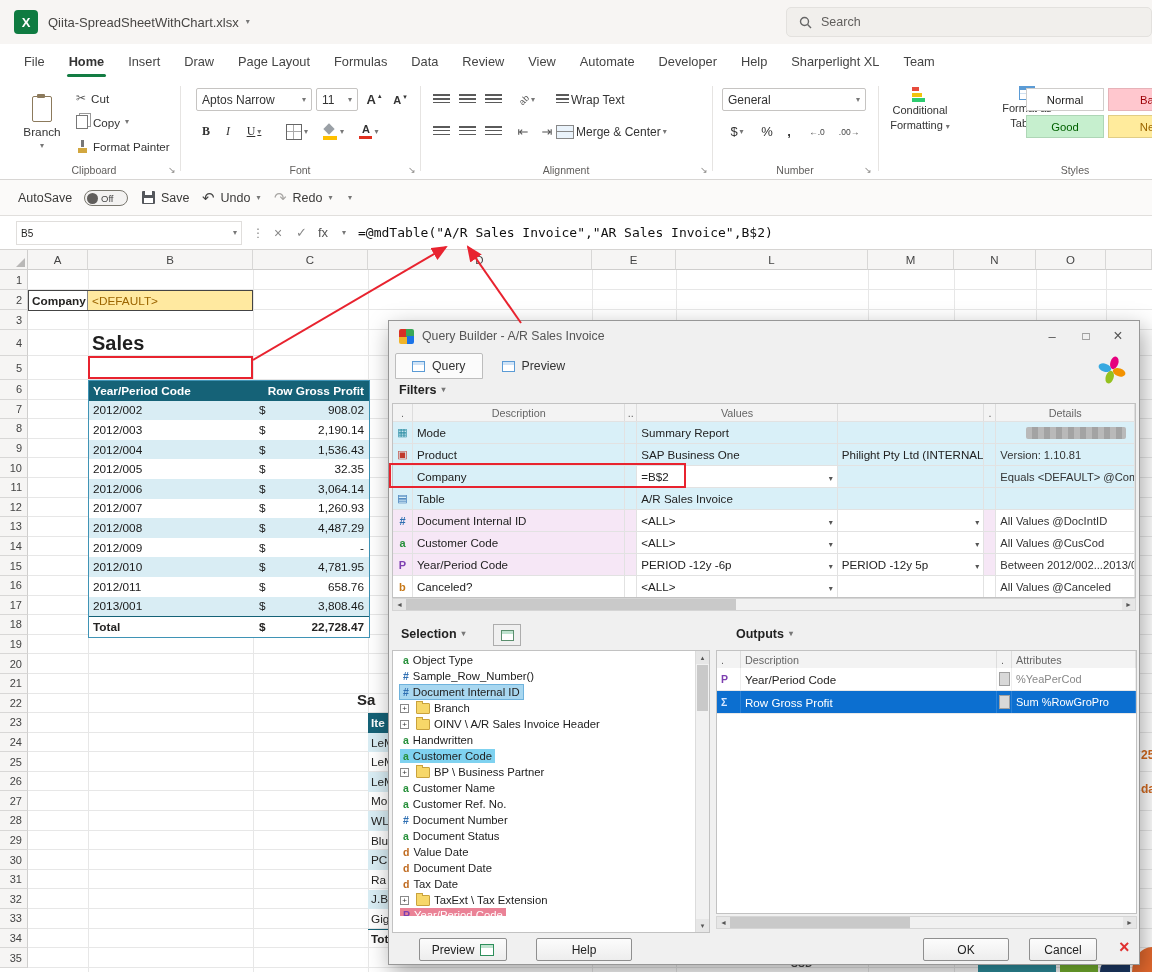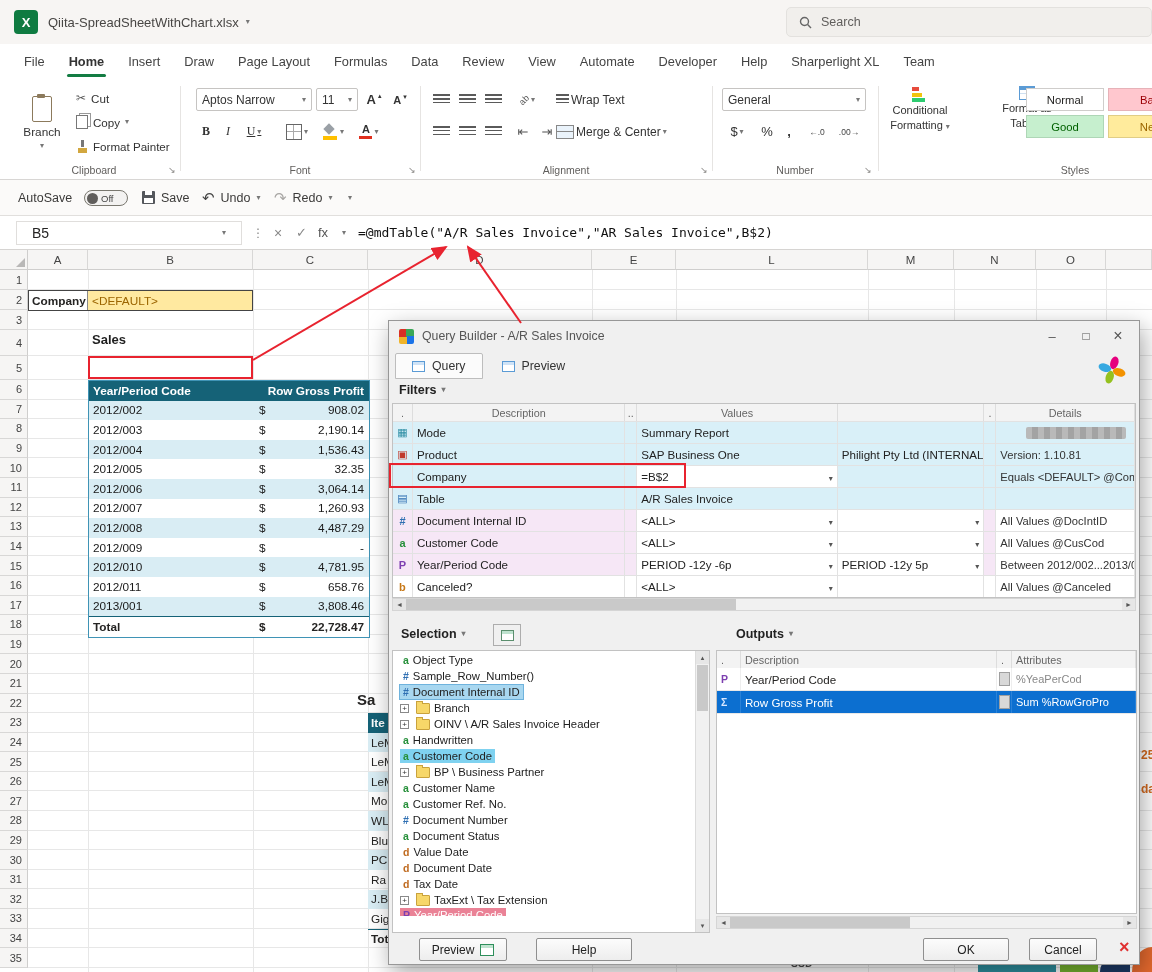--- a/index.html
+++ b/index.html
@@ -88,21 +88,21 @@
   .ico-save{width:13px;height:13px;background:#54575c;position:relative;border-radius:1px}
   .ico-save::before{content:"";position:absolute;left:3px;top:0;width:7px;height:4px;background:#fff}
   .ico-save::after{content:"";position:absolute;left:2px;bottom:1px;width:9px;height:5px;background:#fff}
   .ico-undo::before{content:"↶";font-size:15px;color:#444}
   .ico-redo::before{content:"↷";font-size:15px;color:#a8a6a4}
   .grayed{color:#a8a6a4}
 
   
   #formulabar{position:absolute;left:0;top:216px;width:1152px;height:34px;background:#fff;border-bottom:1px solid #d6d4d2;box-sizing:border-box}
   #namebox{position:absolute;left:16px;top:5px;width:226px;height:24px;border:1px solid #e0dedc;display:flex;
-      align-items:center;justify-content:space-between;padding:0 15px;font-size:14px;box-sizing:border-box}
+      align-items:center;justify-content:space-between;padding:0 4px;font-size:10px;box-sizing:border-box}
   .fbico{position:absolute;top:0;height:33px;display:flex;align-items:center;color:#888}
   #fx-formula{position:absolute;left:358px;top:0;height:33px;display:flex;align-items:center;
       font-family:"DejaVu Sans Mono",monospace;font-size:13px;color:#111;white-space:pre}
 
   
   #grid{position:absolute;left:0;top:250px;width:1152px;height:722px;background:#fff}
   #corner{position:absolute;left:0;top:0;width:28px;height:20px;background:#f6f5f4;border-right:1px solid #cfcecd;
       border-bottom:1px solid #cfcecd;box-sizing:border-box}
   #corner::after{content:"";position:absolute;right:2px;bottom:2px;border-style:solid;border-width:0 0 9px 9px;
       border-color:transparent transparent #b9b8b7 transparent}
@@ -125,21 +125,21 @@
   #stripes>div:nth-child(-n+3){height:20px}
   #stripes>div:nth-child(4){height:26px}
   #stripes>div:nth-child(5){height:24px}
   .vline{position:absolute;top:20px;bottom:0;width:1px;background:#e7e7e7}
 
   #companybox{position:absolute;left:28px;top:40px;width:225px;height:21px;border:1.5px solid #444;display:flex;
       box-sizing:border-box;z-index:5;background:#fff}
   #companybox .ca{width:58px;font-weight:bold;display:flex;align-items:center;padding-left:3px;font-size:11.8px;box-sizing:border-box}
   #companybox .cb{flex:1;background:#ffe9a0;color:#9c6500;display:flex;align-items:center;padding-left:4px;
       border-left:1px solid #8a8a8a;font-size:11.8px}
-  #salestitle{position:absolute;left:92px;top:82px;font-size:13px;font-weight:bold;color:#1f1f1f;z-index:5}
+  #salestitle{position:absolute;left:92px;top:82px;font-size:20px;font-weight:bold;color:#1f1f1f;z-index:5}
 
   #ptable{position:absolute;left:88px;top:130px;width:280px;border:1px solid #3f93b5;box-sizing:content-box;z-index:5;background:#fff}
   .pthead{display:flex;height:19.6px;background:#156277;color:#fff;font-weight:bold;font-size:11.8px}
   .pth-b{width:165px;padding-left:4px;display:flex;align-items:center;box-sizing:border-box}
   .pth-c{width:115px;padding-right:5px;display:flex;align-items:center;justify-content:flex-end;box-sizing:border-box}
   .t1row{display:flex;height:19.6px;font-size:11.8px;color:#1a1a1a}
   .t1row:nth-child(odd){background:#d9edf4}
   .t1b{width:165px;padding-left:4px;display:flex;align-items:center;box-sizing:border-box}
   .t1c{width:115px;padding:0 5px;display:flex;align-items:center;justify-content:space-between;box-sizing:border-box}
   #ptotal{display:flex;height:19.6px;font-weight:bold;border-top:1px solid #156277;font-size:11.8px}

